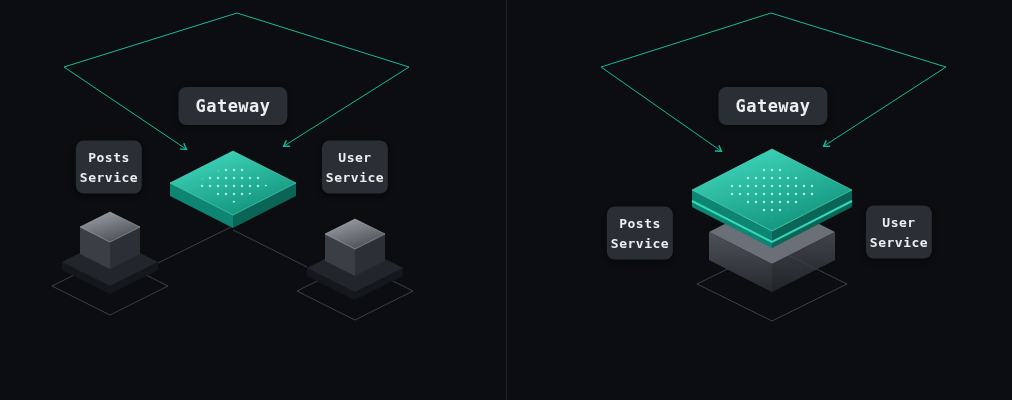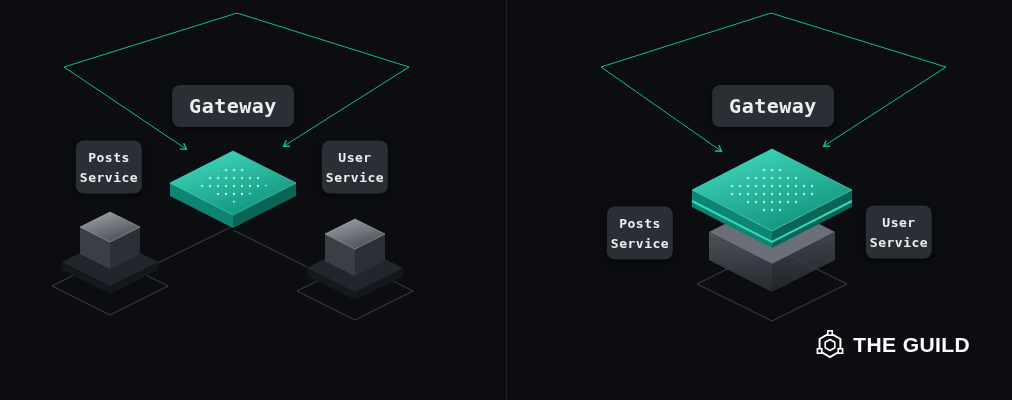--- a/index.html
+++ b/index.html
@@ -4,21 +4,21 @@
 <style>
   * { margin:0; padding:0; box-sizing:border-box; }
   html,body { background:#0b0d10; }
   .canvas { position:relative; width:1012px; height:400px; background:#0b0d10; overflow:hidden;
             font-family:"DejaVu Sans Mono", monospace; }
   .divider { position:absolute; left:506px; top:0; width:1px; height:400px; background:#1e2126; }
   .panel { position:absolute; top:0; width:506px; height:400px; }
   .panel-svg { position:absolute; left:0; top:0; }
   .label { position:absolute; transform:translate(-50%,-50%); background:#2a2e35; color:#eceef0;
            font-weight:bold; border-radius:8px; text-align:center; box-shadow:0 2px 6px rgba(0,0,0,0.45); }
-  .gateway-label { font-size:20px; padding:9px 17px; letter-spacing:0.5px; }
+  .gateway-label { font-size:17px; padding:9px 17px; letter-spacing:0.5px; }
   .service-label { font-size:13px; line-height:1.5; padding:7px 4px; white-space:pre-line; letter-spacing:0.5px; }
   .logo { position:absolute; right:42px; bottom:40px; display:flex; align-items:center; gap:8px; }
   .logo-text { color:#ffffff; font-family:"Liberation Sans", sans-serif; font-weight:bold;
                font-size:21px; letter-spacing:0.4px; }
 </style>
 </head>
 <body>
 
 <div class="canvas">
 
@@ -139,28 +139,14 @@
 
     <div class="label gateway-label" style="left:267px; top:106px;">Gateway</div>
     <div class="label service-label" style="left:134px; top:233px;">Posts
 Service</div>
     <div class="label service-label" style="left:393px; top:232px;">User
 Service</div>
   </div>
 
   <div class="divider"></div>
 
-  <div class="logo">
-    <svg width="30" height="30" viewBox="0 0 30 30">
-      <g stroke="#ffffff" fill="none">
-        <polygon points="15,3 25.4,9 25.4,21 15,27 4.6,21 4.6,9" stroke-width="2"></polygon>
-        <polygon points="15,9.5 19.8,12.25 19.8,17.75 15,20.5 10.2,17.75 10.2,12.25" stroke-width="1.6"></polygon>
-      </g>
-      <g fill="#0b0d10" stroke="#ffffff" stroke-width="1.6">
-        <rect x="12.8" y="0.8" width="4.4" height="4.4"></rect>
-        <rect x="23.2" y="18.8" width="4.4" height="4.4"></rect>
-        <rect x="2.4" y="18.8" width="4.4" height="4.4"></rect>
-      </g>
-    </svg>
-    <span class="logo-text">THE GUILD</span>
-  </div>
 
 </div>
 
 </body></html>

